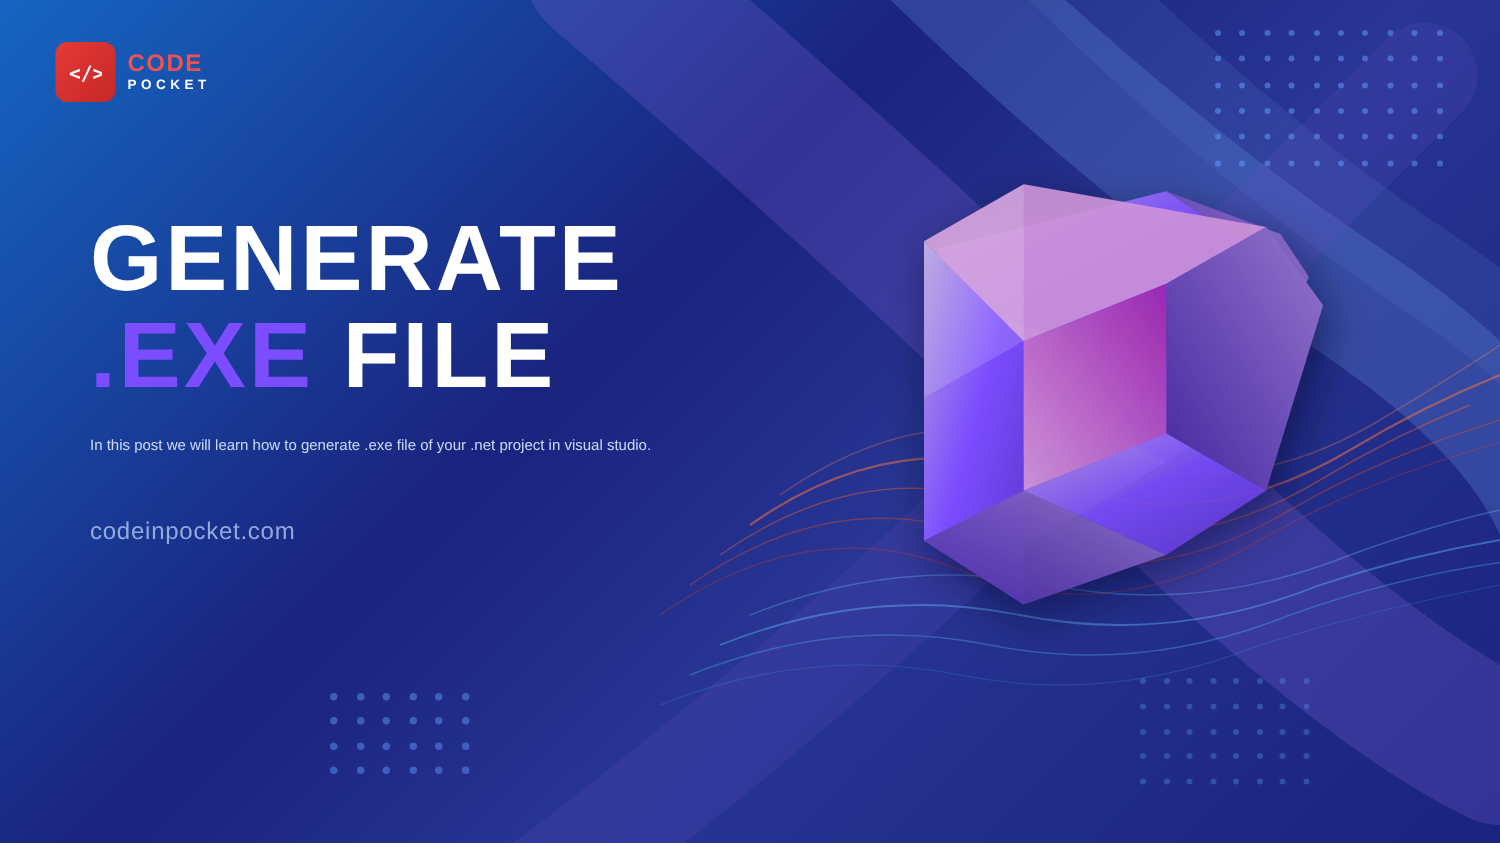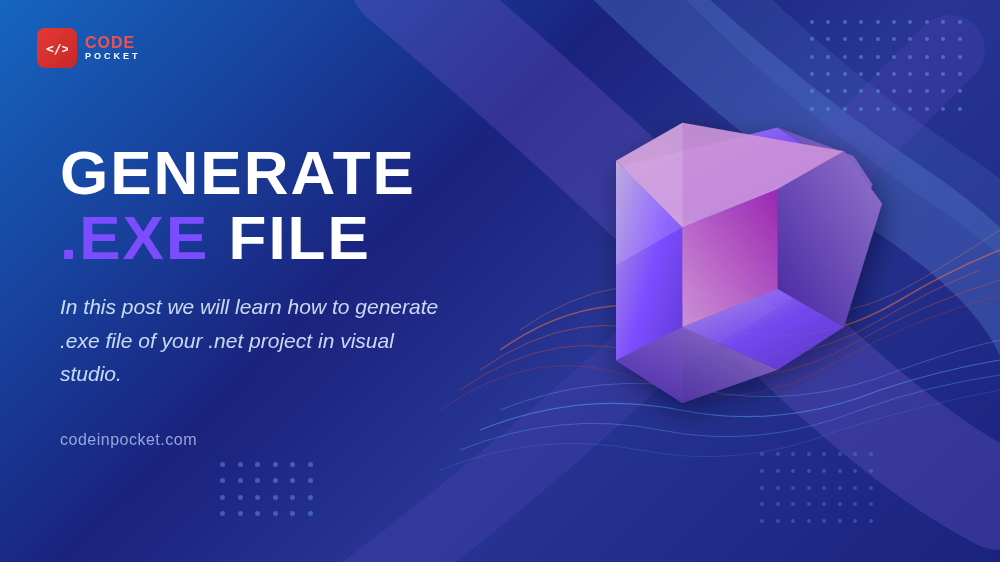--- a/index.html
+++ b/index.html
@@ -140,26 +140,25 @@
       letter-spacing: 2px;
       line-height: 1.05;
       margin-bottom: 20px;
     }
 
     .headline .accent {
       color: #7c4dff;
     }
 
     .description {
-      font-size: 21px;
+      font-size: 10px;
       color: rgba(220, 235, 255, 0.9);
       line-height: 1.6;
       max-width: 400px;
       margin-bottom: 40px;
-      font-style: italic;
     }
 
     .website {
       font-size: 16px;
       color: rgba(200, 220, 255, 0.7);
       letter-spacing: 0.5px;
     }
 
     
     .vs-logo {

